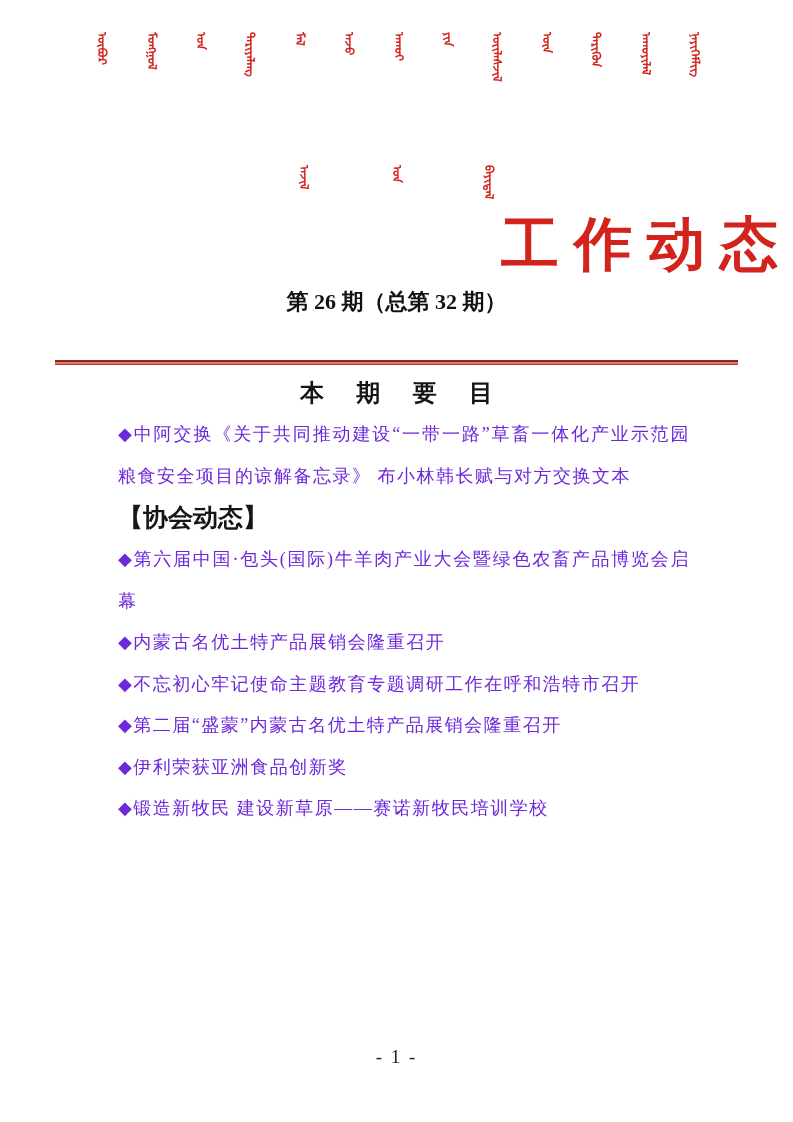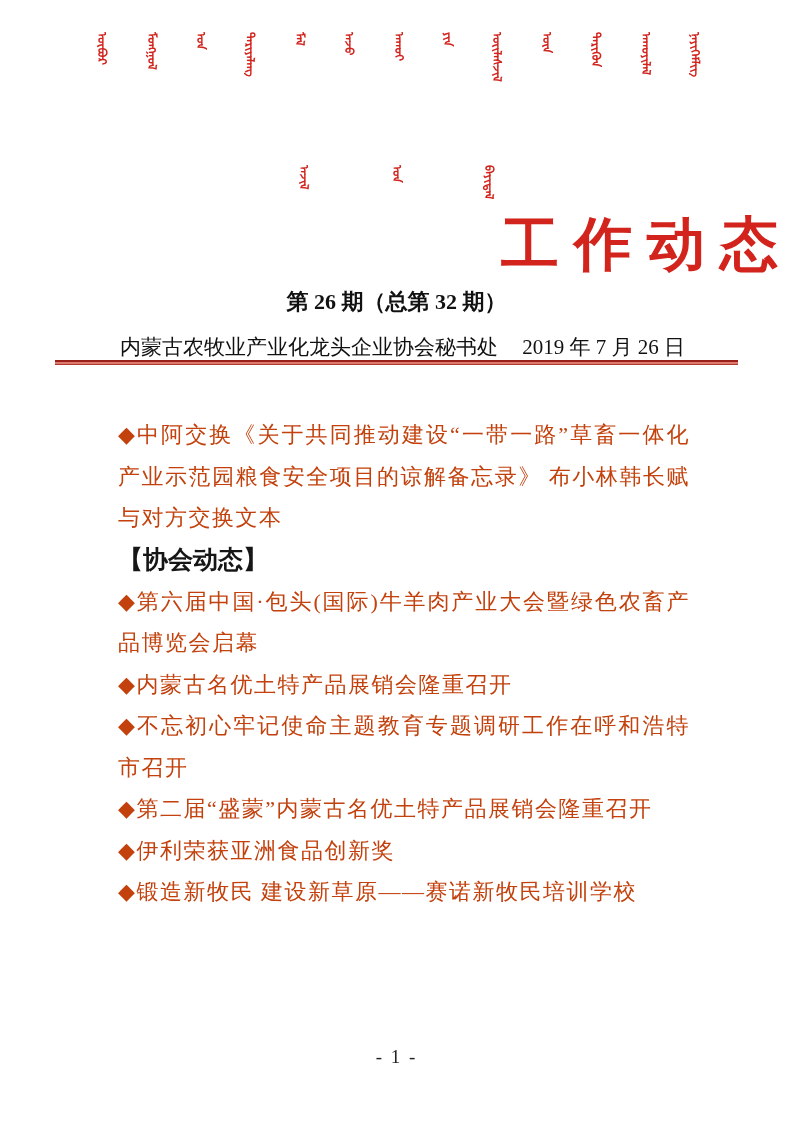--- a/index.html
+++ b/index.html
@@ -64,23 +64,23 @@
     font-family:"DejaVu Sans","Liberation Sans",sans-serif; color:#161616;
   }
   .toc {
     position:absolute; top:414px; left:118px; width:572px;
   }
   .toc-heading {
     font-size:25px; font-weight:bold; line-height:42px; margin:0;
     font-family:"DejaVu Sans","Liberation Sans",sans-serif; color:#161616;
   }
   .toc-item {
-    font-size:22px; line-height:41.5px; margin:0;
+    font-size:18px; line-height:41.5px; margin:0;
     text-align:justify; text-justify:inter-ideograph;
-    letter-spacing:1.5px; color:#c2410c;
+    letter-spacing:1.5px; color:#6d28d9;
   }
   .page-num {
     position:absolute; top:1046px; left:0; width:100%;
     text-align:center; font-size:19px; color:#222; letter-spacing:2px;
   }
 </style>
 </head>
 <body>
 
 <div class="page">
@@ -105,27 +105,24 @@
   <div class="mong-row2">
     <span class="mong-word">ᠠᠵᠢᠯ</span>
     <span class="mong-word">ᠤᠨ</span>
     <span class="mong-word">ᠪᠠᠶᠢᠳᠠᠯ</span>
   </div>
 
   <div class="bulletin-title">工作动态</div>
 
   <div class="issue-line">第 26 期（总第 32 期）</div>
 
-  <div class="meta-row">
-    <span>内蒙古农牧业产业化龙头企业协会秘书处</span>
-    <span>2019 年 7 月 26 日</span>
-  </div>
 
   <div class="red-rule"></div>
 
+  <div class="contents-title">本 期 要 目</div>
 
   <div class="toc">
 
     <p class="toc-item">◆中阿交换《关于共同推动建设“一带一路”草畜一体化产业示范园粮食安全项目的谅解备忘录》  布小林韩长赋与对方交换文本</p>
 
     <p class="toc-heading">【协会动态】</p>
     <p class="toc-item">◆第六届中国·包头(国际)牛羊肉产业大会暨绿色农畜产品博览会启幕</p>
     <p class="toc-item">◆内蒙古名优土特产品展销会隆重召开</p>
     <p class="toc-item">◆不忘初心牢记使命主题教育专题调研工作在呼和浩特市召开</p>
     <p class="toc-item">◆第二届“盛蒙”内蒙古名优土特产品展销会隆重召开</p>

